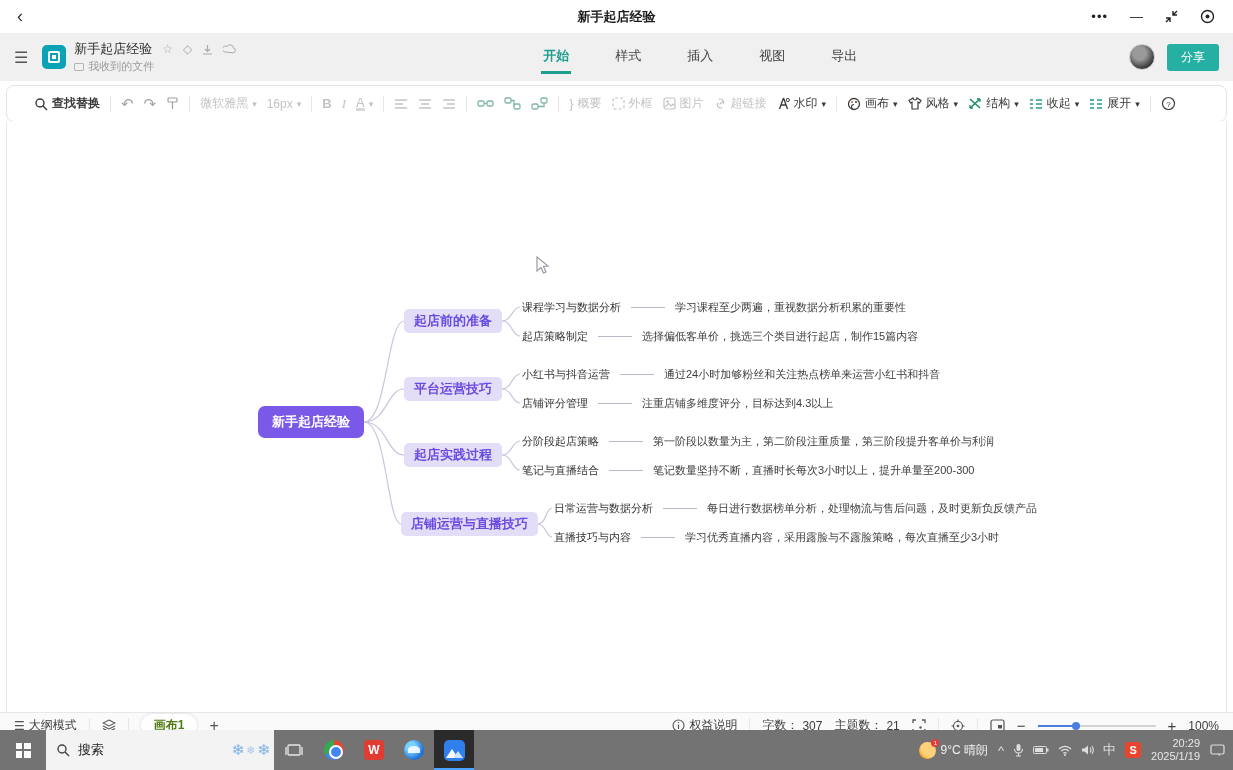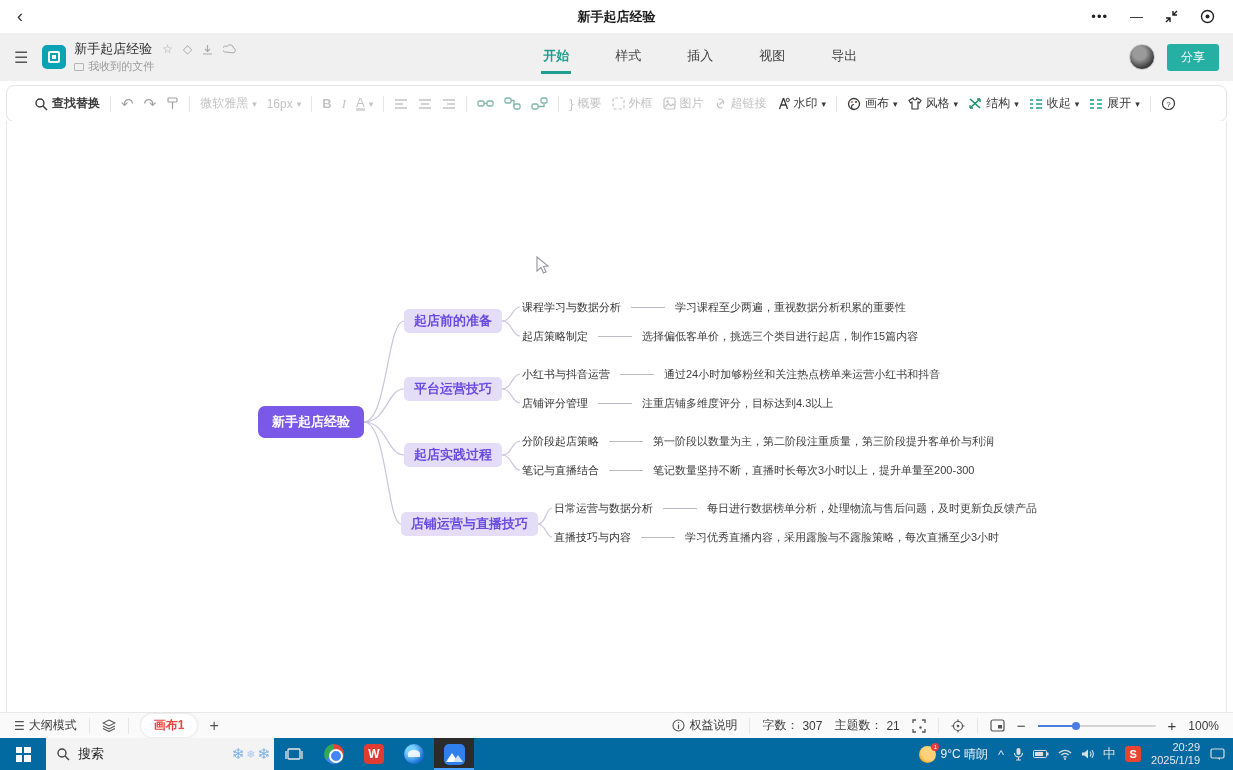--- a/index.html
+++ b/index.html
@@ -50,26 +50,26 @@
   .mm-branch { background:#e3ddf8; color:#6a4be0; font-size:13px; font-weight:bold;
     padding:3px 10px; border-radius:5px; }
   .mm-row { position:absolute; display:flex; align-items:center; height:18px; }
   .mm-topic { font-size:11px; color:#333; }
   .mm-dash { width:34px; height:1px; background:#b9b9c7; margin:0 10px; }
   .mm-note { font-size:11px; color:#3d3d3d; }
   .statusbar { position:absolute; left:0; right:0; bottom:32px; height:26px; background:#fafafa;
     border-top:1px solid #e8e8e8; display:flex; align-items:center; padding:0 14px; font-size:12px; color:#3c3c3c; }
   .sb-left { display:flex; align-items:center; gap:12px; }
   .sb-right { margin-left:auto; display:flex; align-items:center; gap:12px; }
-  .canvas-tab { background:#fff; color:#ef4444; font-weight:bold; border-radius:12px; padding:3px 13px;
+  .canvas-tab { background:#fff; color:#4d7c0f; font-weight:bold; border-radius:12px; padding:3px 13px;
     box-shadow:0 0 3px rgba(0,0,0,.15); font-size:12px; }
   .zoom-slider { width:118px; height:2px; background:#d4d4d4; position:relative; border-radius:1px; }
   .zoom-fill { position:absolute; left:0; top:0; height:2px; width:38px; background:#4a7de0; }
   .zoom-knob { position:absolute; left:34px; top:-3px; width:8px; height:8px; border-radius:50%; background:#4a7de0; }
-  .taskbar { position:absolute; left:0; right:0; bottom:0; height:32px; background:#0369a1;
+  .taskbar { position:absolute; left:0; right:0; bottom:0; height:40px; background:#737373;
     display:flex; align-items:stretch; color:#e8e8e8; }
   .tb-start { width:46px; display:flex; align-items:center; justify-content:center; }
   .winlogo { width:15px; height:15px; display:grid; grid-template-columns:1fr 1fr; gap:2px; }
   .winlogo div { background:#fdfdfd; }
   .tb-search { width:228px; background:#f3f3f3; color:#1a1a1a; display:flex; align-items:center;
     gap:8px; padding:0 10px; font-size:13px; position:relative; }
   .tb-snow { position:absolute; right:4px; top:0; bottom:0; display:flex; align-items:center;
     gap:2px; color:#7fb1e8; font-size:15px; }
   .tb-snow .s2 { font-size:11px; color:#a9c9ef; }
   .tb-app { width:40px; display:flex; align-items:center; justify-content:center; cursor:pointer; }

